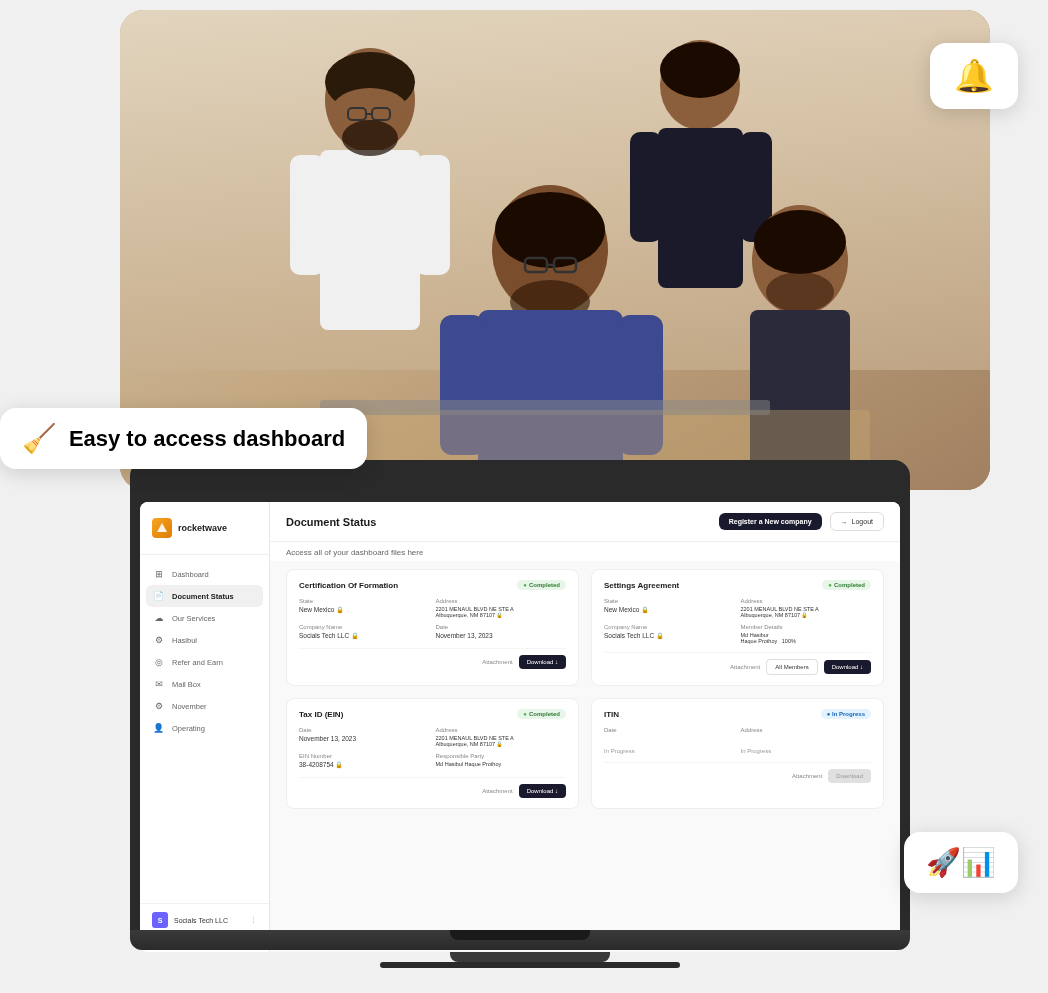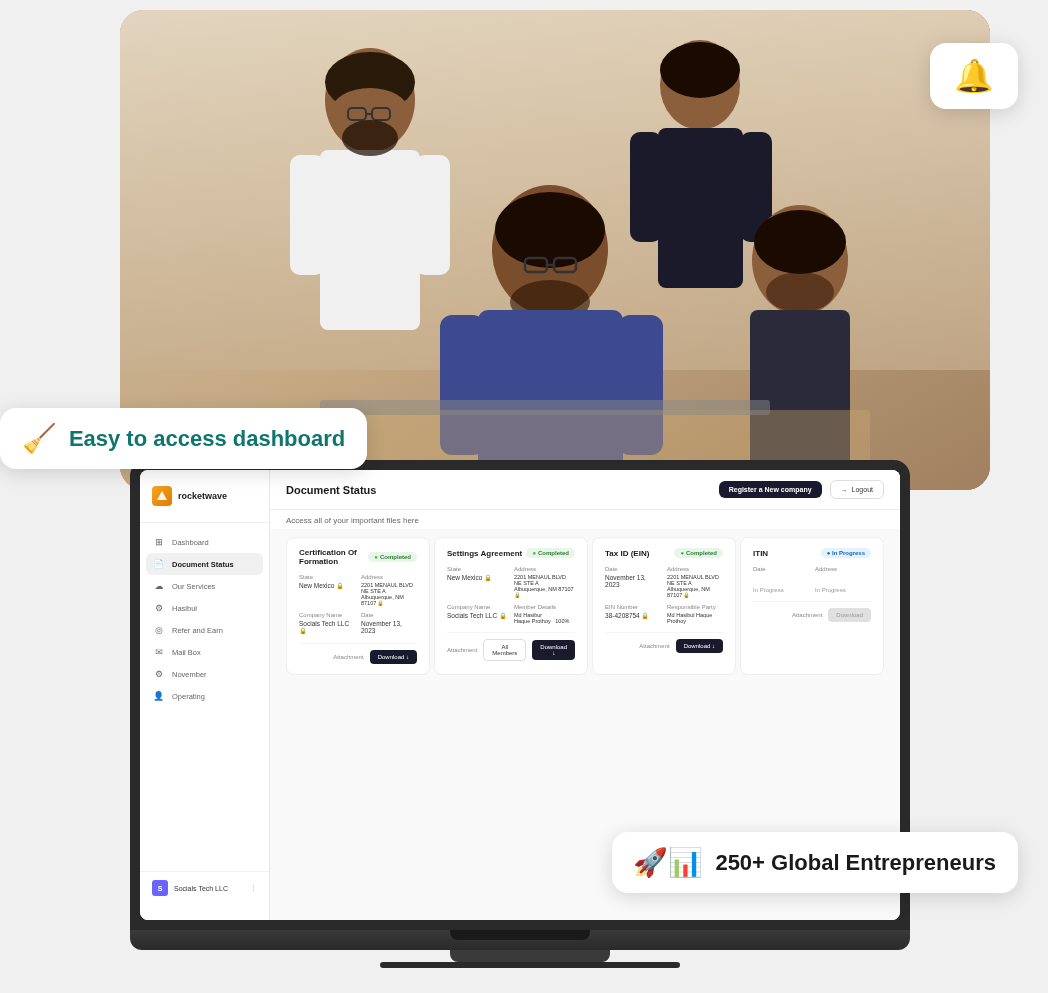--- a/index.html
+++ b/index.html
@@ -73,21 +73,21 @@
       z-index: 10;
     }
 
     .dashboard-badge .tool-emoji {
       font-size: 28px;
     }
 
     .dashboard-badge .badge-text {
       font-size: 22px;
       font-weight: 700;
-      color: #0f766e;
+      color: #000000;
     }
 
     
     .laptop-container {
       position: absolute;
       top: 460px;
       left: 130px;
       width: 800px;
       height: 520px;
       z-index: 5;
@@ -102,20 +102,21 @@
       position: relative;
     }
 
     .laptop-screen {
       width: 100%;
       height: 450px;
       background: #f5f5f5;
       border-radius: 8px;
       overflow: hidden;
       display: flex;
+      margin-top: 32px;
     }
 
     
     .sidebar {
       width: 130px;
       min-width: 130px;
       background: white;
       border-right: 1px solid #e8e8e8;
       padding: 16px 0;
       display: flex;
@@ -261,22 +262,22 @@
     .sub-title {
       font-size: 8px;
       color: #666;
       padding: 6px 16px 4px;
       background: white;
     }
 
     .doc-grid {
       padding: 8px 16px;
       display: grid;
-      grid-template-columns: 1fr 1fr 1fr 1fr;
-      gap: 4px;
+      grid-template-columns: 1fr 1fr;
+      gap: 12px;
       overflow-y: auto;
     }
 
     .doc-card {
       background: white;
       border-radius: 8px;
       padding: 10px 12px;
       border: 1px solid #eee;
     }
 
@@ -589,21 +590,21 @@
           <span class="page-title">Document Status</span>
           <div class="header-actions">
             <button class="btn-primary">Register a New company</button>
             <button class="btn-outline">
               <span>→</span>
               <span>Logout</span>
             </button>
           </div>
         </div>
 
-        <div class="sub-title">Access all of your important files here</div>
+        <div class="sub-title">Access all of your dashboard files here</div>
 
         <div class="doc-grid">
 
           <div class="doc-card">
             <div class="doc-card-header">
               <span class="doc-card-title">Certification Of Formation</span>
               <span class="badge-completed">Completed</span>
             </div>
             <div class="doc-fields">
               <div class="doc-field">
@@ -722,14 +723,13 @@
 
   <div class="laptop-base">
     <div class="laptop-notch"></div>
   </div>
   <div class="laptop-stand"></div>
   <div class="laptop-foot"></div>
 </div>
 
 <div class="entrepreneurs-badge">
   <span class="chart-emoji">🚀📊</span>
-  <span class="badge-text">250+ Global Entrepreneurs</span>
 </div>
 
 </body></html>

